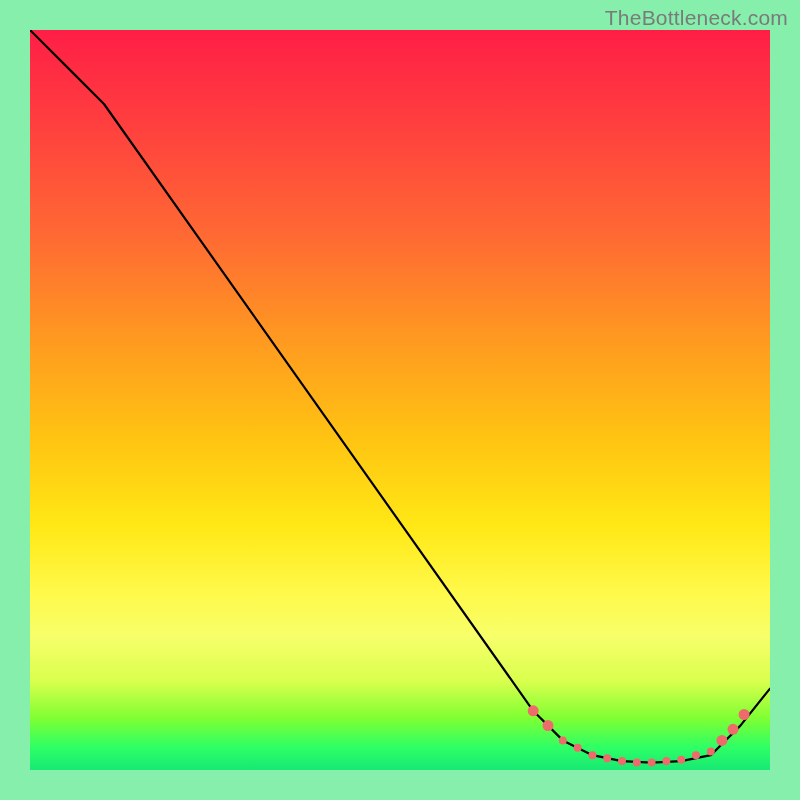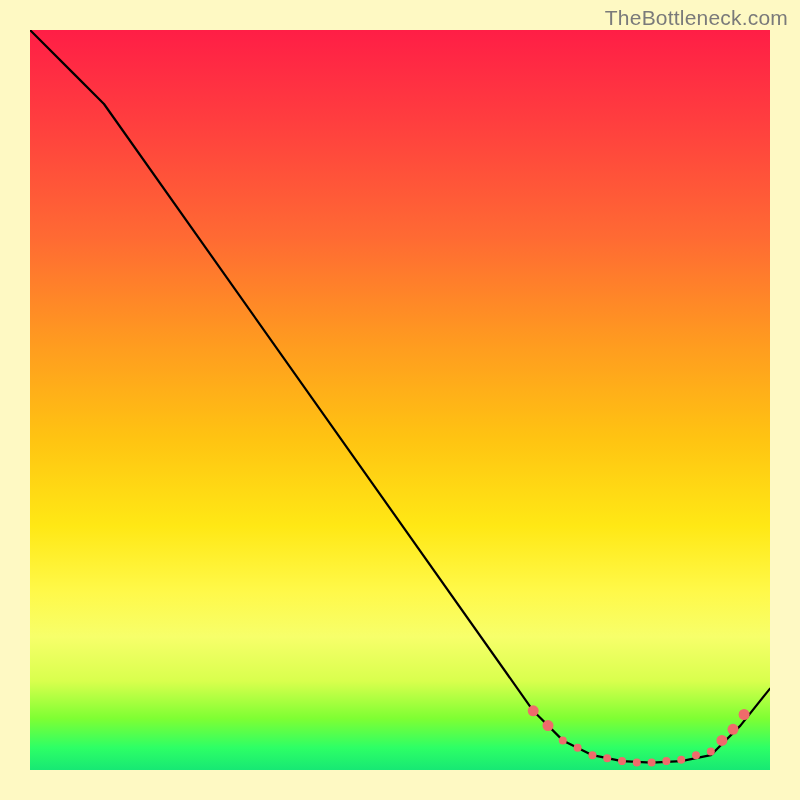--- a/index.html
+++ b/index.html
@@ -8,21 +8,21 @@
     width: 800px;
     height: 800px;
     background: #000;
     overflow: hidden;
     font-family: Arial, Helvetica, sans-serif;
   }
   .frame {
     position: relative;
     width: 800px;
     height: 800px;
-    background: #fef9c3;
+    background: #86efac;
   }
   .plot {
     position: absolute;
     left: 30px;
     top: 30px;
     width: 740px;
     height: 740px;
     
     background: linear-gradient(
       to bottom,

